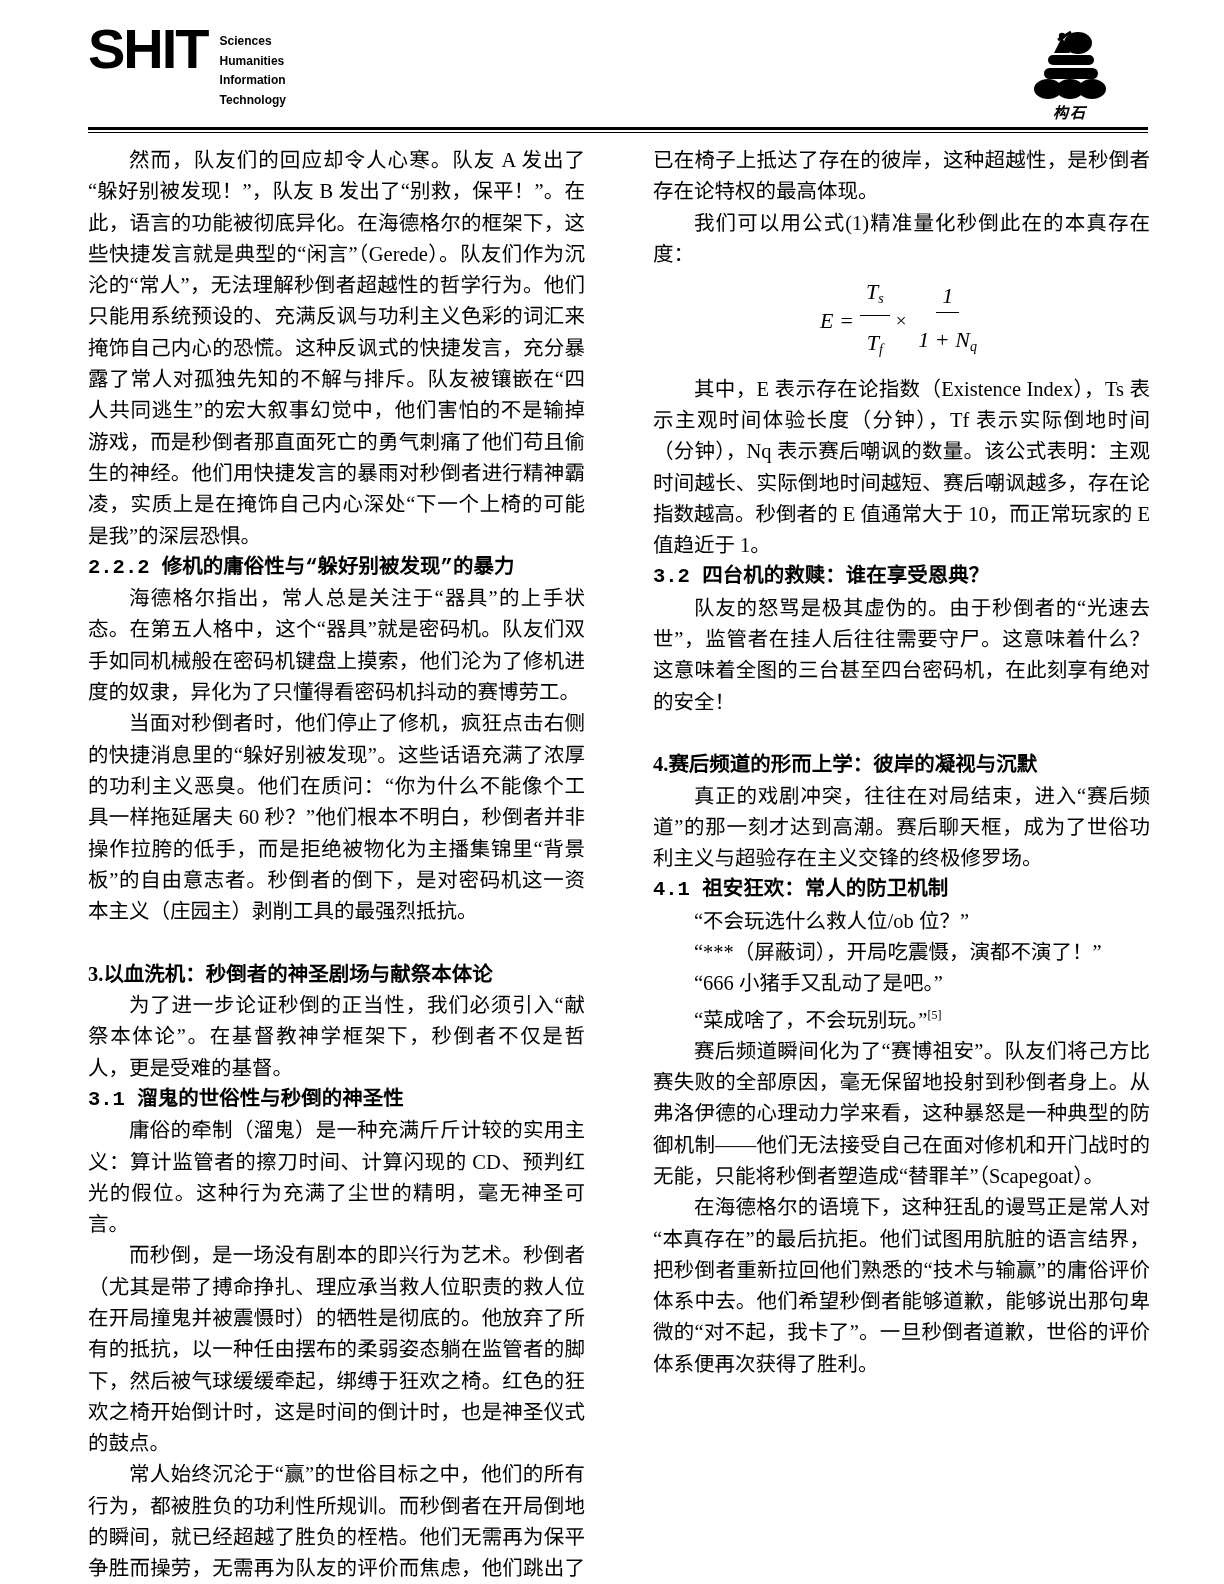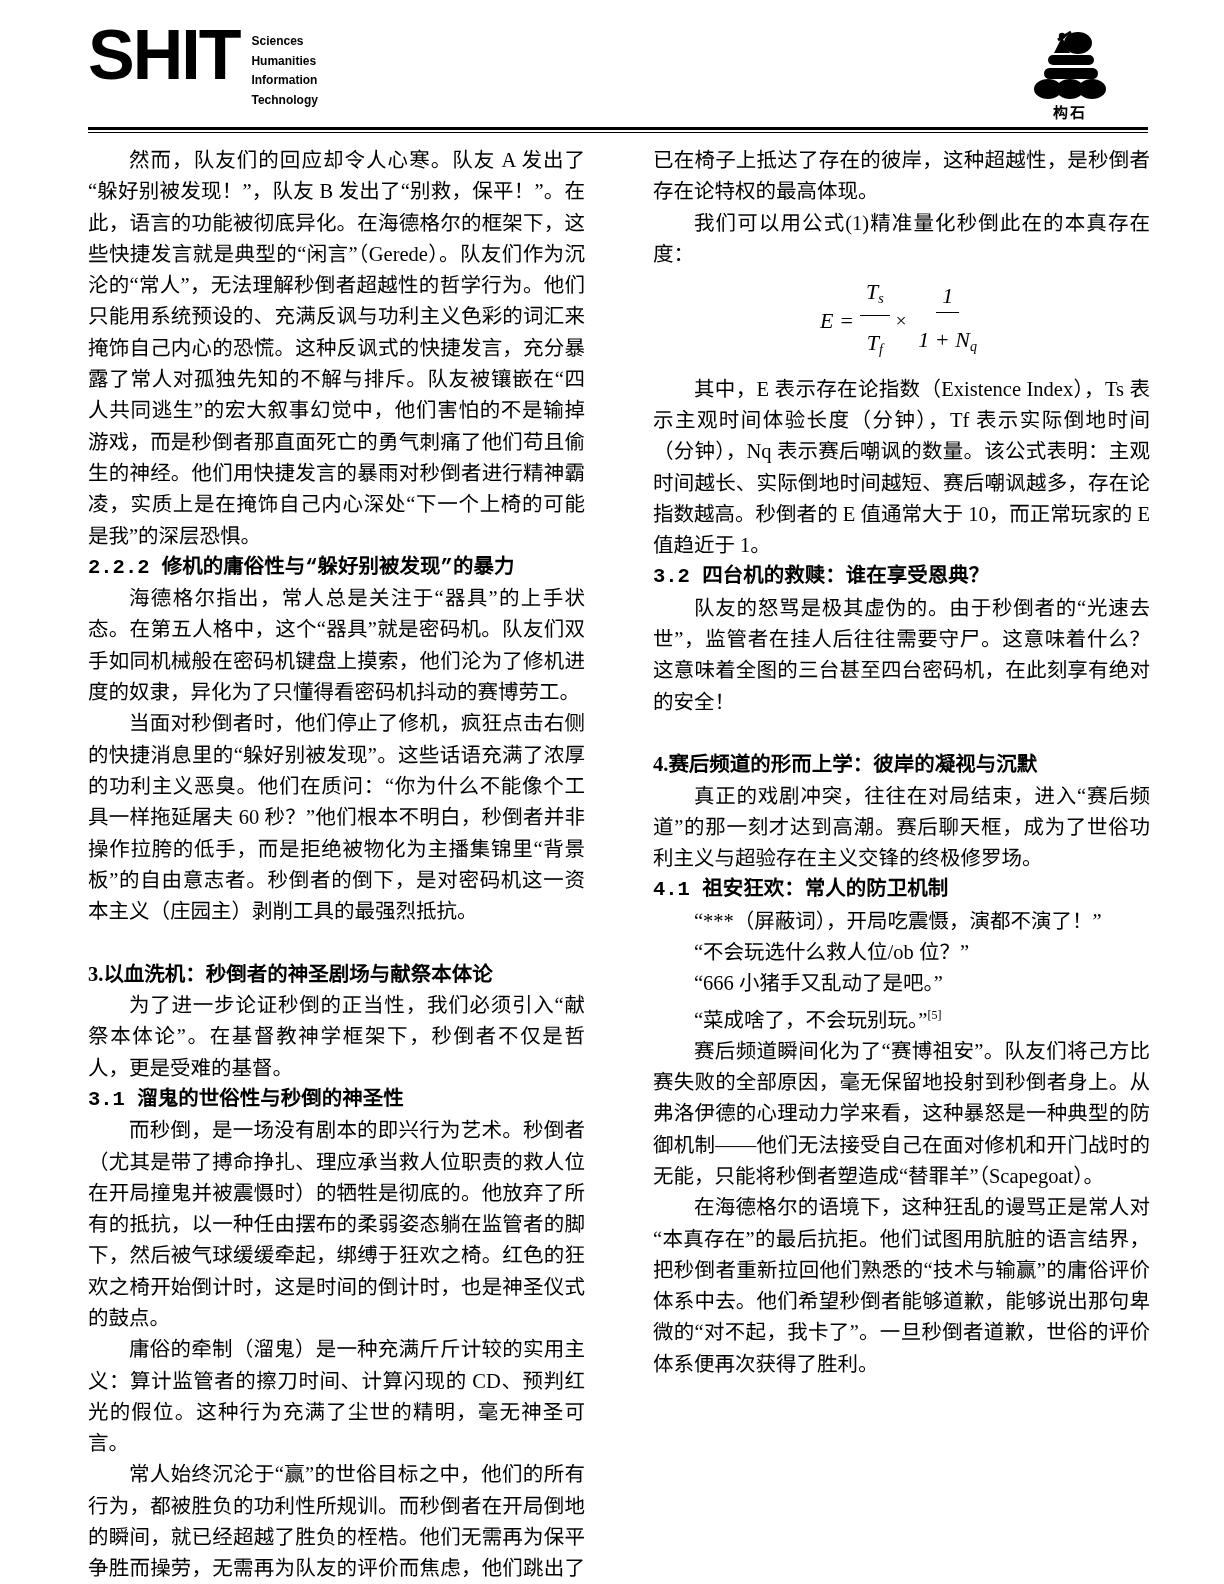--- a/index.html
+++ b/index.html
@@ -33,41 +33,42 @@
     align-items: flex-start;
     justify-content: space-between;
   }
   .brand-block {
     display: flex;
     align-items: flex-start;
   }
   .brand-word {
     font-family: "Liberation Sans", "DejaVu Sans", sans-serif;
     font-weight: bold;
-    font-size: 70px;
+    font-size: 56px;
     letter-spacing: -2px;
     line-height: 0.95;
     margin-top: -4px;
   }
   .brand-sub {
     margin-left: 12px;
     margin-top: 6px;
     font-family: "Liberation Sans", "DejaVu Sans", sans-serif;
     font-weight: bold;
     font-size: 12px;
     line-height: 19.5px;
   }
   .brand-sub div { white-space: nowrap; }
 
   
   .logo-block {
     width: 120px;
     text-align: center;
     margin-top: 2px;
     margin-right: 18px;
+    font-style: italic;
   }
   .logo-mark { display:block; margin: 0 auto; }
   .logo-caption {
     font-family: "Liberation Sans", "DejaVu Sans", sans-serif;
     font-weight: bold;
     font-size: 15px;
     letter-spacing: 2px;
     margin-top: 1px;
   }
 
@@ -218,22 +219,22 @@
 
     <div class="col">
       <p>然而，队友们的回应却令人心寒。队友 A 发出了“躲好别被发现！”，队友 B 发出了“别救，保平！”。在此，语言的功能被彻底异化。在海德格尔的框架下，这些快捷发言就是典型的“闲言”（Gerede）。队友们作为沉沦的“常人”，无法理解秒倒者超越性的哲学行为。他们只能用系统预设的、充满反讽与功利主义色彩的词汇来掩饰自己内心的恐慌。这种反讽式的快捷发言，充分暴露了常人对孤独先知的不解与排斥。队友被镶嵌在“四人共同逃生”的宏大叙事幻觉中，他们害怕的不是输掉游戏，而是秒倒者那直面死亡的勇气刺痛了他们苟且偷生的神经。他们用快捷发言的暴雨对秒倒者进行精神霸凌，实质上是在掩饰自己内心深处“下一个上椅的可能是我”的深层恐惧。</p>
       <h3>2.2.2 修机的庸俗性与“躲好别被发现”的暴力</h3>
       <p>海德格尔指出，常人总是关注于“器具”的上手状态。在第五人格中，这个“器具”就是密码机。队友们双手如同机械般在密码机键盘上摸索，他们沦为了修机进度的奴隶，异化为了只懂得看密码机抖动的赛博劳工。</p>
       <p>当面对秒倒者时，他们停止了修机，疯狂点击右侧的快捷消息里的“躲好别被发现”。这些话语充满了浓厚的功利主义恶臭。他们在质问：“你为什么不能像个工具一样拖延屠夫 60 秒？”他们根本不明白，秒倒者并非操作拉胯的低手，而是拒绝被物化为主播集锦里“背景板”的自由意志者。秒倒者的倒下，是对密码机这一资本主义（庄园主）剥削工具的最强烈抵抗。</p>
       <div class="spacer-line"></div>
       <h2>3.以血洗机：秒倒者的神圣剧场与献祭本体论</h2>
       <p>为了进一步论证秒倒的正当性，我们必须引入“献祭本体论”。在基督教神学框架下，秒倒者不仅是哲人，更是受难的基督。</p>
       <h3>3.1 溜鬼的世俗性与秒倒的神圣性</h3>
+      <p>庸俗的牵制（溜鬼）是一种充满斤斤计较的实用主义：算计监管者的擦刀时间、计算闪现的 CD、预判红光的假位。这种行为充满了尘世的精明，毫无神圣可言。</p>
       <p>而秒倒，是一场没有剧本的即兴行为艺术。秒倒者（尤其是带了搏命挣扎、理应承当救人位职责的救人位在开局撞鬼并被震慑时）的牺牲是彻底的。他放弃了所有的抵抗，以一种任由摆布的柔弱姿态躺在监管者的脚下，然后被气球缓缓牵起，绑缚于狂欢之椅。红色的狂欢之椅开始倒计时，这是时间的倒计时，也是神圣仪式的鼓点。</p>
-      <p>庸俗的牵制（溜鬼）是一种充满斤斤计较的实用主义：算计监管者的擦刀时间、计算闪现的 CD、预判红光的假位。这种行为充满了尘世的精明，毫无神圣可言。</p>
       <p>常人始终沉沦于“赢”的世俗目标之中，他们的所有行为，都被胜负的功利性所规训。而秒倒者在开局倒地的瞬间，就已经超越了胜负的桎梏。他们无需再为保平争胜而操劳，无需再为队友的评价而焦虑，他们跳出了常人的功利性框架，直接面对存在本身。当常人还在为一台机、一个救人位的失误而斤斤计较时，秒倒者早</p>
     </div>
 
     <div class="col">
       <p class="noindent">已在椅子上抵达了存在的彼岸，这种超越性，是秒倒者存在论特权的最高体现。</p>
       <p>我们可以用公式(1)精准量化秒倒此在的本真存在度：</p>
 
       <div class="formula">
         <span class="lhs">E</span>
         <span class="eq">=</span>
@@ -249,22 +250,22 @@
       </div>
 
       <p>其中，E 表示存在论指数（Existence Index），Ts 表示主观时间体验长度（分钟），Tf 表示实际倒地时间（分钟），Nq 表示赛后嘲讽的数量。该公式表明：主观时间越长、实际倒地时间越短、赛后嘲讽越多，存在论指数越高。秒倒者的 E 值通常大于 10，而正常玩家的 E 值趋近于 1。</p>
       <h3>3.2 四台机的救赎：谁在享受恩典？</h3>
       <p>队友的怒骂是极其虚伪的。由于秒倒者的“光速去世”，监管者在挂人后往往需要守尸。这意味着什么？这意味着全图的三台甚至四台密码机，在此刻享有绝对的安全！</p>
       <div class="spacer-line"></div>
       <h2>4.赛后频道的形而上学：彼岸的凝视与沉默</h2>
       <p>真正的戏剧冲突，往往在对局结束，进入“赛后频道”的那一刻才达到高潮。赛后聊天框，成为了世俗功利主义与超验存在主义交锋的终极修罗场。</p>
       <h3>4.1 祖安狂欢：常人的防卫机制</h3>
 
+      <p class="quote-line"><span>“不会玩选什么救人位/ob 位？”</span></p>
       <p class="quote-line"><span>“***（屏蔽词），开局吃震慑，演都不演了！”</span></p>
-      <p class="quote-line"><span>“不会玩选什么救人位/ob 位？”</span></p>
       <p class="quote-line"><span>“666 小猪手又乱动了是吧。”</span></p>
       <p class="quote-line"><span>“菜成啥了，不会玩别玩。”</span><span class="fn-mark">[5]</span></p>
 
       <p>赛后频道瞬间化为了“赛博祖安”。队友们将己方比赛失败的全部原因，毫无保留地投射到秒倒者身上。从弗洛伊德的心理动力学来看，这种暴怒是一种典型的防御机制——他们无法接受自己在面对修机和开门战时的无能，只能将秒倒者塑造成“替罪羊”（Scapegoat）。</p>
       <p>在海德格尔的语境下，这种狂乱的谩骂正是常人对“本真存在”的最后抗拒。他们试图用肮脏的语言结界，把秒倒者重新拉回他们熟悉的“技术与输赢”的庸俗评价体系中去。他们希望秒倒者能够道歉，能够说出那句卑微的“对不起，我卡了”。一旦秒倒者道歉，世俗的评价体系便再次获得了胜利。</p>
     </div>
 
   </div>
 </div>
 

